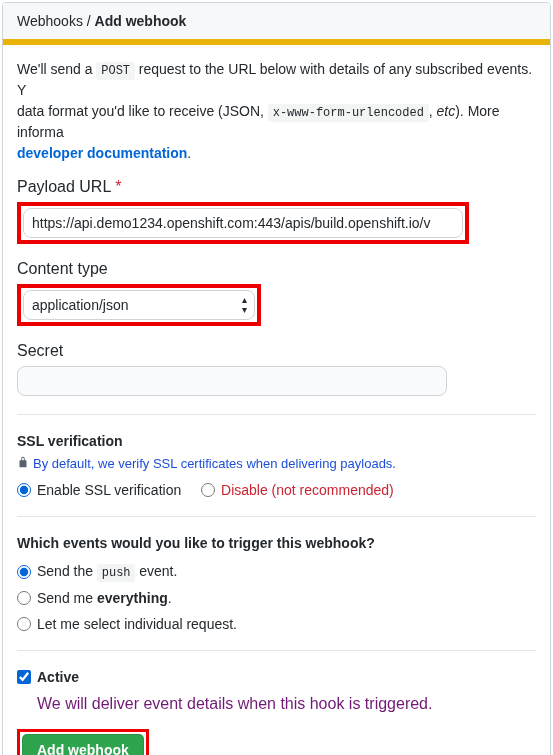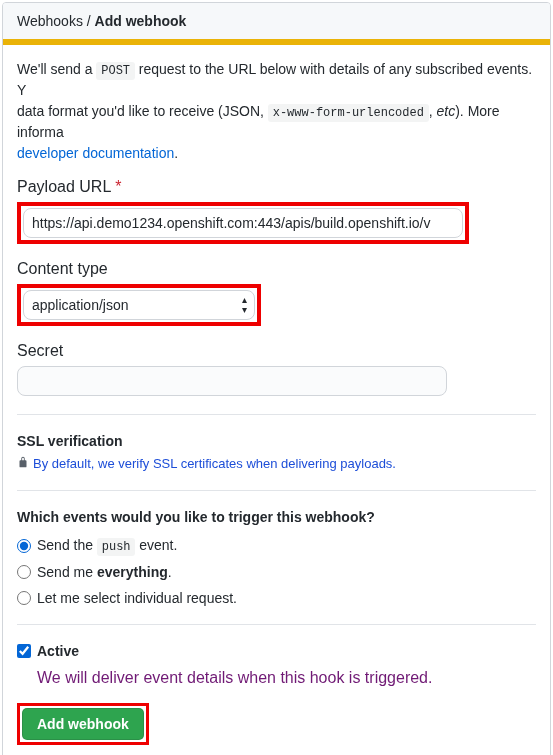--- a/index.html
+++ b/index.html
@@ -26,21 +26,21 @@
     .panel-header strong { font-weight: 600; }
     .panel-body { padding: 14px; }
     .intro { margin-bottom: 14px; line-height: 1.5; }
     code.inline {
       font-family: SFMono-Regular, Consolas, "Liberation Mono", Menlo, monospace;
       font-size: 12px;
       background: rgba(27,31,35,0.05);
       padding: 0.2em 0.4em;
       border-radius: 3px;
     }
-    .link { color: #0366d6; text-decoration: none; }
+    .link { color: #0366d6; text-decoration: none; font-weight: bold; }
     .form-group { margin-bottom: 16px; }
     .form-label {
       display: block;
       font-weight: 400;
       margin-bottom: 6px;
       font-size: 16px;
     }
     .required { color: #cb2431; }
     .text-input, .select-input, .secret-input {
       font-size: 14px;
@@ -132,20 +132,29 @@
     <div class="form-group">
       <div class="subhead">SSL verification</div>
       <div class="lock-line">
         <span class="lock-icon">
           <svg viewBox="0 0 12 16" fill="#586069">
               <path d="M4 6V4a2 2 0 114 0v2h1a1 1 0 011 1v6a1 1 0 01-1 1H3a1 1 0 01-1-1V7a1 1 0 011-1h1zm1 0h2V4a1 1 0 10-2 0v2z"></path>
             </svg>
         </span>
         <span>By default, we verify SSL certificates when delivering payloads.</span>
       </div>
+      <div class="radio-row">
+        <input type="radio" name="ssl" checked="" style="">
+        <label>Enable SSL verification</label>
+        &nbsp;&nbsp;
+        <input type="radio" name="ssl" style="">
+        <label>
+          <span class="red-text"><span>Disable </span><span>(not recommended)</span></span>
+        </label>
+      </div>
     </div>
 
     <hr class="sep">
 
     <div class="form-group">
       <div class="events-head">Which events would you like to trigger this webhook?</div>
 
       <div class="radio-row">
         <input type="radio" name="ev" checked="" style="">
         <label>

